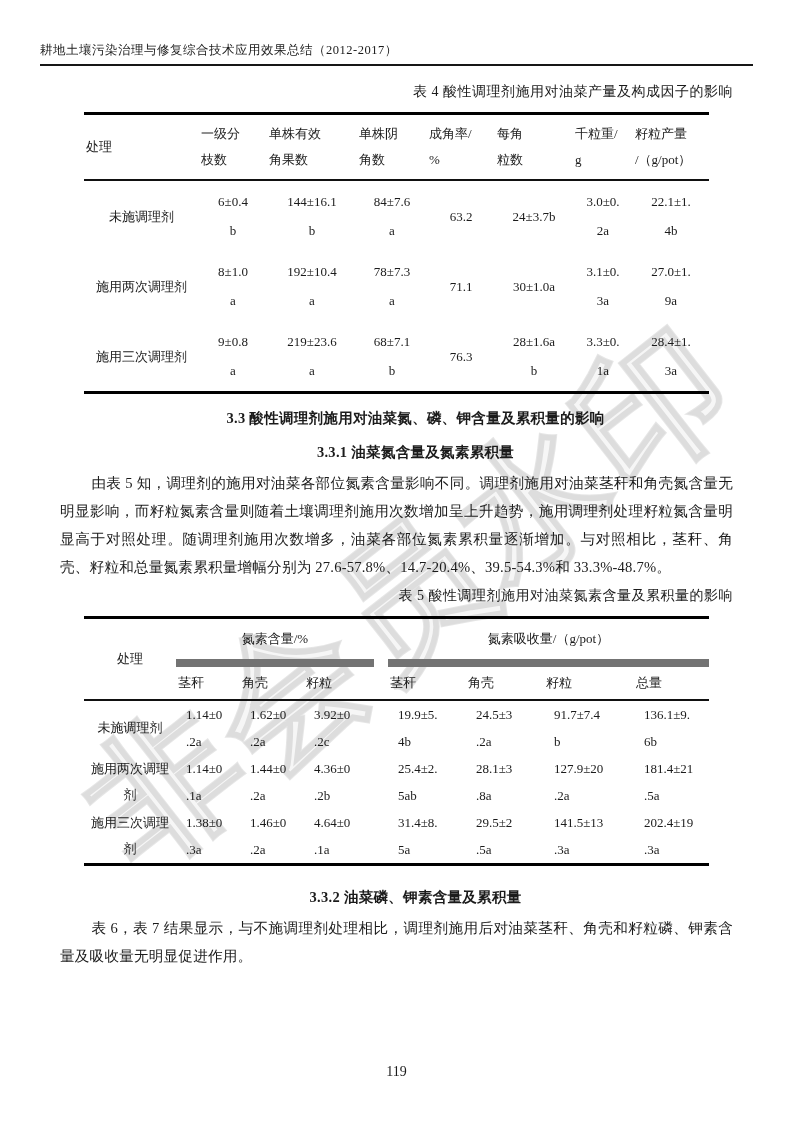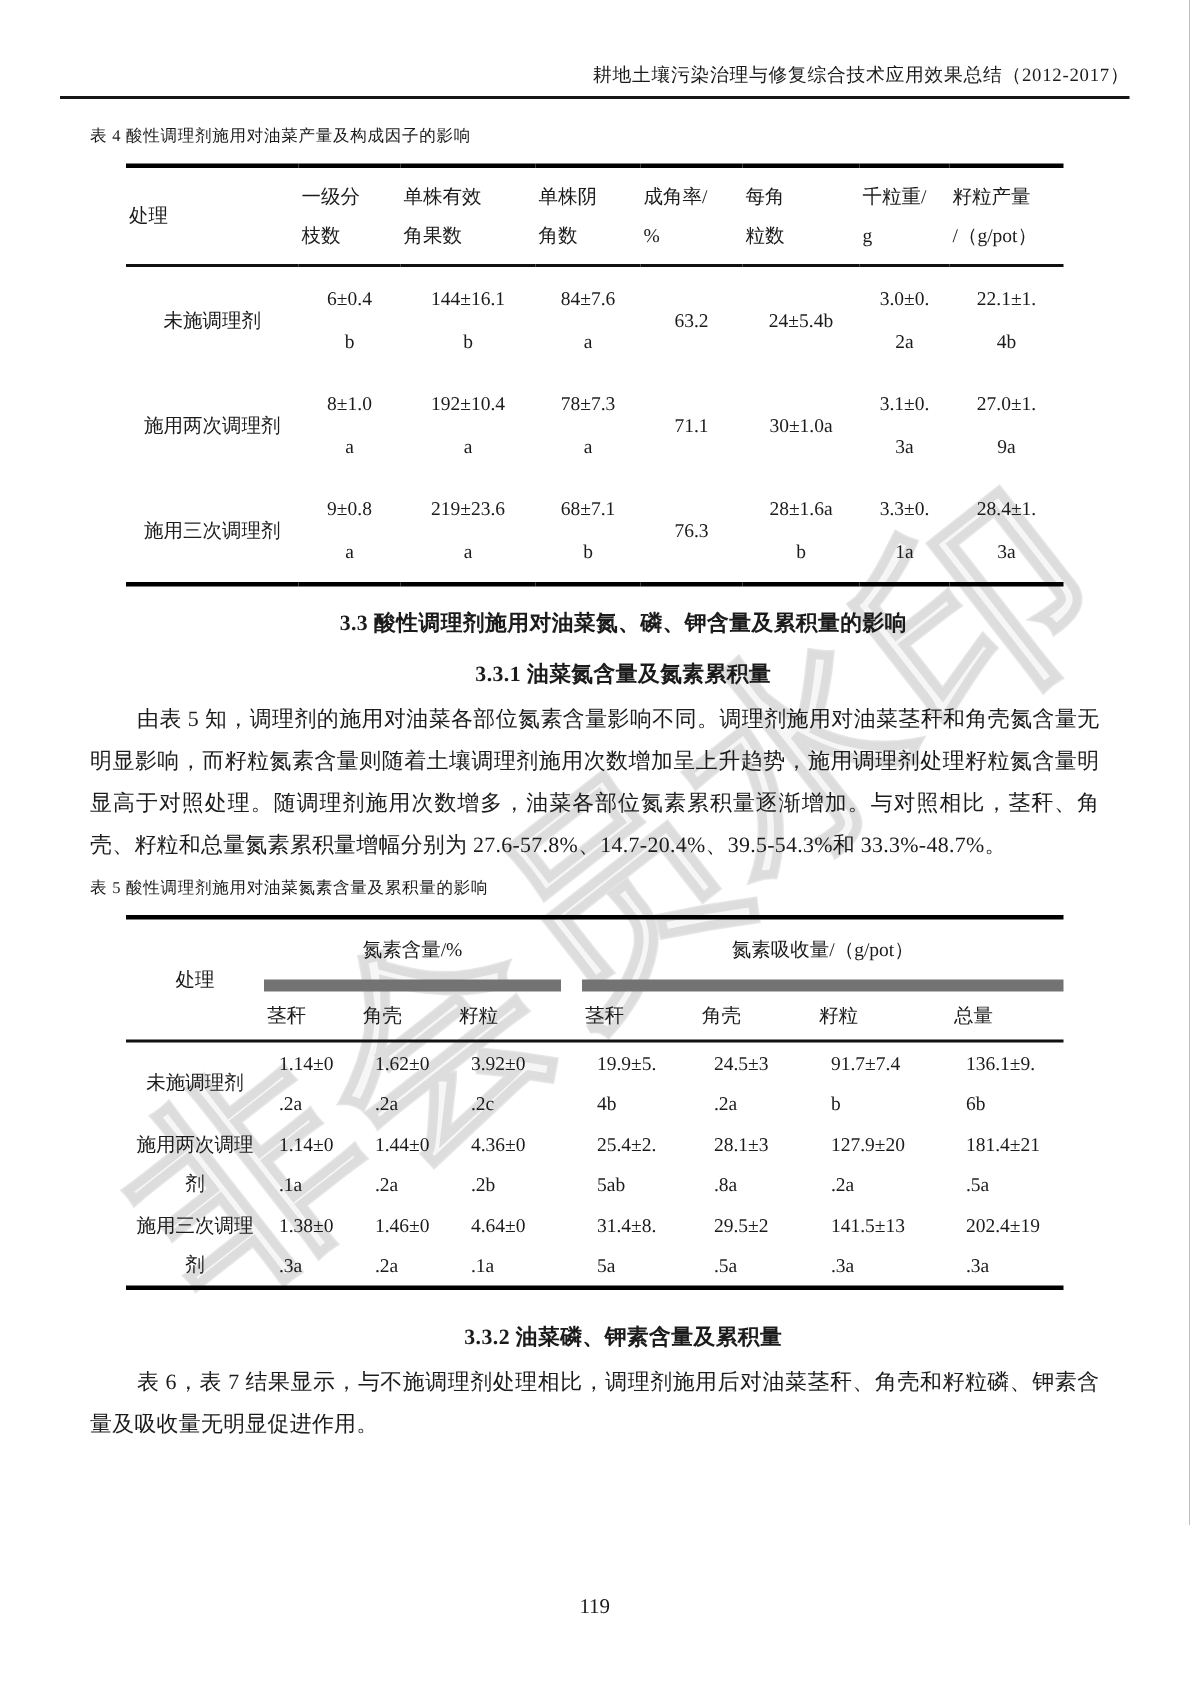--- a/index.html
+++ b/index.html
@@ -25,30 +25,30 @@
     letter-spacing: 6px;
     color: rgba(0,0,0,0.035);
     -webkit-text-stroke: 2px rgba(0,0,0,0.10);
     transform: rotate(-38deg);
     pointer-events: none;
     white-space: nowrap;
     z-index: 0;
   }
   .content { position: relative; z-index: 1; }
   .doc-header {
-    text-align: right;
+    text-align: left;
     font-size: 12.5px;
     letter-spacing: 0.5px;
     padding-bottom: 5px;
     border-bottom: 2px solid #161616;
   }
   .inner { margin: 0 20px; }
   .caption {
-    text-align: left;
-    font-size: 11px;
+    text-align: right;
+    font-size: 14px;
     margin-top: 17px;
     letter-spacing: 0.5px;
   }
   table {
     width: 625px;
     margin: 11px auto 0;
     border-collapse: collapse;
     table-layout: fixed;
     font-size: 13px;
     border-top: 3px solid #000;
@@ -142,21 +142,21 @@
         </tr>
         <tr>
           <td>未施调理剂</td>
           <td>6±0.4
 b</td>
           <td>144±16.1
 b</td>
           <td>84±7.6
 a</td>
           <td>63.2</td>
-          <td>24±5.4b</td>
+          <td>24±3.7b</td>
           <td>3.0±0.
 2a</td>
           <td>22.1±1.
 4b</td>
         </tr>
         <tr>
           <td>施用两次调理剂</td>
           <td>8±1.0
 a</td>
           <td>192±10.4

